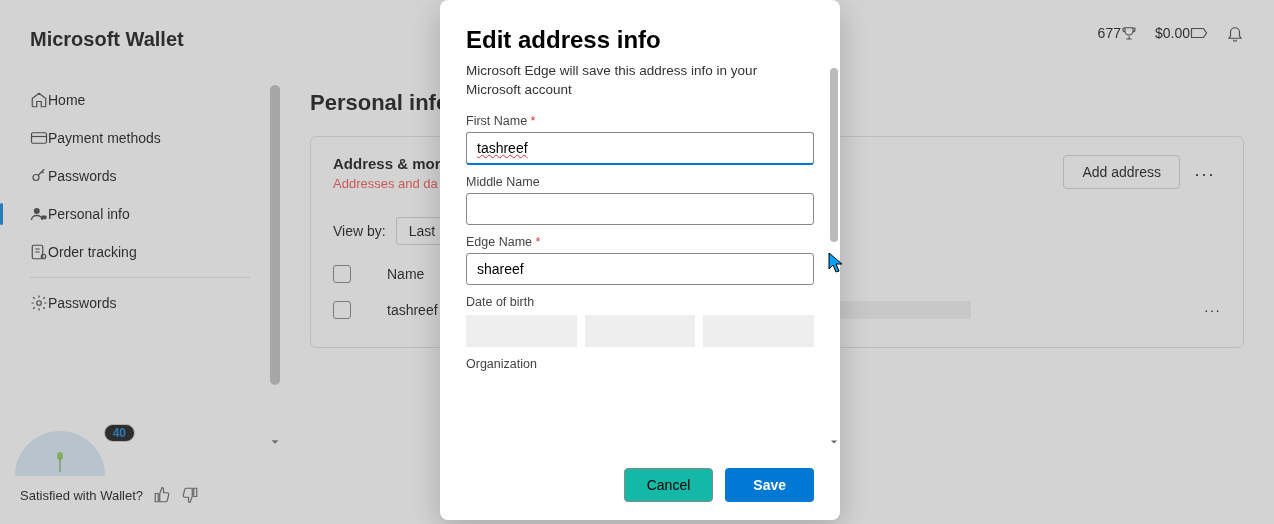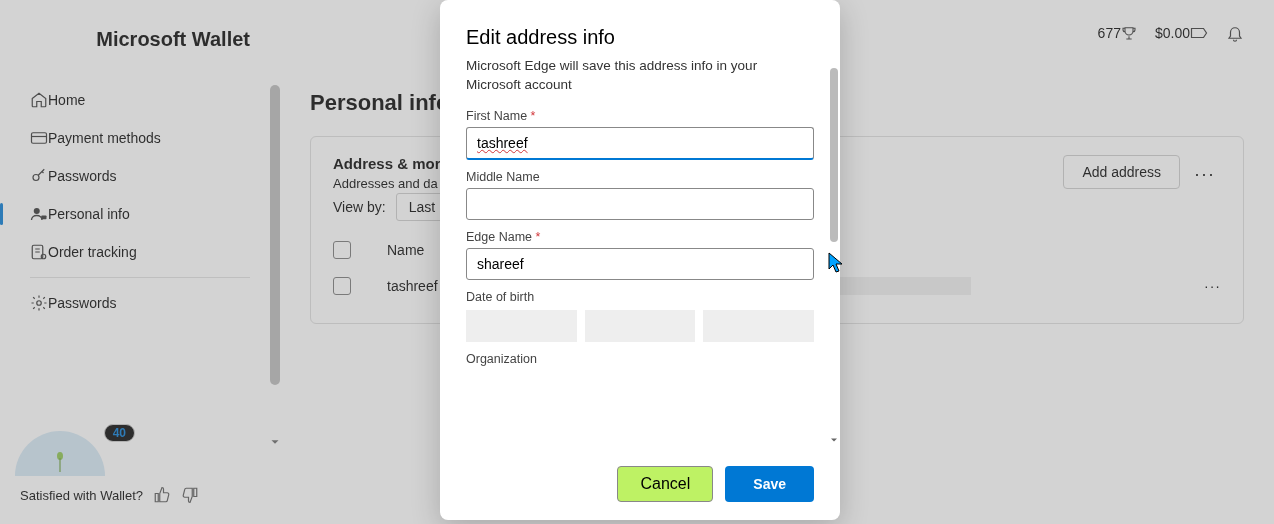--- a/index.html
+++ b/index.html
@@ -1,20 +1,20 @@
 <!DOCTYPE html>
 <html><head>
   <meta charset="utf-8">
   <style>
     * { box-sizing: border-box; margin: 0; padding: 0; font-family: 'Segoe UI', Tahoma, sans-serif; }
     body { width: 1274px; height: 524px; background: #fff; position: relative; overflow: hidden; }
     
     .app { display: flex; height: 100%; position: relative; }
     
-    .sidebar { width: 280px; padding: 20px 0 10px 0; display: flex; flex-direction: column; position: relative; text-align: right; }
+    .sidebar { width: 280px; padding: 20px 0 10px 0; display: flex; flex-direction: column; position: relative; }
     .app-title { font-size: 20px; font-weight: 600; padding: 8px 30px 20px 30px; }
     .nav-items { padding: 10px 10px; flex: 1; }
     .nav-item { display: flex; align-items: center; padding: 10px 20px; cursor: pointer; font-size: 14px; position: relative; }
     .nav-item.active::before { content: ''; position: absolute; left: -10px; top: 8px; bottom: 8px; width: 3px; background: #0078d4; border-radius: 2px; }
     .nav-item .icon { width: 18px; height: 18px; display: flex; align-items: center; justify-content: center; }
     .nav-divider { height: 1px; background: #e0e0e0; margin: 6px 20px; }
     
     .sidebar-scrollbar { position: absolute; right: 0; top: 85px; width: 10px; height: 300px; background: #bbb; border-radius: 5px; }
     .sidebar-scroll-down { position: absolute; right: -2px; top: 435px; width: 14px; height: 14px; }
     
@@ -22,21 +22,21 @@
     .wallet-icon-area { position: relative; width: 100px; height: 60px; margin-left: 15px; }
     .wallet-arc { width: 90px; height: 45px; background: #d4e8f5; border-radius: 45px 45px 0 0; position: absolute; bottom: 0; }
     .wallet-plant { position: absolute; bottom: 4px; left: 42px; width: 6px; height: 20px; }
     .wallet-badge { position: absolute; top: 8px; right: -20px; background: #000000; border: 1px solid #ccc; border-radius: 10px; padding: 1px 8px; font-size: 12px; color: #0078d4; font-weight: 600; }
     
     .main { flex: 1; padding: 30px 30px; position: relative; }
     .page-title { font-size: 22px; font-weight: 600; margin-bottom: 20px; margin-top: 60px; }
     .section { border: 1px solid #ddd; border-radius: 6px; padding: 18px 22px; }
     .section-header { display: flex; justify-content: space-between; align-items: flex-start; }
     .section-title { font-size: 15px; font-weight: 600; margin-bottom: 4px; }
-    .section-sub { font-size: 13px; color: #000000; margin-bottom: 2px; }
+    .section-sub { font-size: 13px; color: #ef4444; margin-bottom: 26px; }
     .add-btn { border: 1px solid #ccc; background: #fff; padding: 8px 18px; border-radius: 4px; font-size: 14px; cursor: pointer; }
     .more-btn { background: none; border: none; font-size: 18px; padding: 4px 6px; cursor: pointer; margin-left: 8px; letter-spacing: 1px; }
     
     .viewby { display: flex; align-items: center; gap: 10px; margin-bottom: 12px; font-size: 14px; }
     .select-btn { border: 1px solid #ccc; padding: 5px 12px; border-radius: 3px; background: #fff; font-size: 14px; }
     
     .table-head { display: flex; align-items: center; gap: 20px; padding: 8px 0; font-size: 14px; }
     .table-row { display: flex; align-items: center; gap: 20px; padding: 10px 0; font-size: 14px; }
     .checkbox { width: 18px; height: 18px; border: 1.5px solid #777; border-radius: 3px; }
     .col-name { flex: 0 0 400px; padding-left: 16px; }
@@ -44,35 +44,35 @@
     .email-placeholder { background: #eee; height: 18px; width: 180px; }
     .row-actions { letter-spacing: 1px; }
     
     .top-right { position: absolute; top: 24px; right: 30px; display: flex; align-items: center; gap: 18px; font-size: 14px; }
     .tr-item { display: flex; align-items: center; }
     
     .overlay { position: absolute; inset: 0; background: rgba(130,130,130,0.35); pointer-events: none; }
     
     .modal { position: absolute; top: 0; left: 440px; width: 400px; background: #fff; border-radius: 8px; box-shadow: 0 8px 30px rgba(0,0,0,0.2); display: flex; flex-direction: column; height: 520px; }
     .modal-body { padding: 26px 26px 10px 26px; overflow: hidden; flex: 1; position: relative; }
-    .modal-title { font-size: 20px; font-weight: 400; margin-bottom: 8px; }
+    .modal-title { font-size: 24px; font-weight: 700; margin-bottom: 8px; }
     .modal-desc { font-size: 13.5px; color: #333; margin-bottom: 14px; line-height: 1.4; }
     .field-label { font-size: 12.5px; color: #444; margin-bottom: 4px; margin-top: 10px; display: block; }
     .req { color: #d13438; }
     .field-input { width: 100%; border: 1px solid #888; padding: 7px 10px; font-size: 14px; border-radius: 3px; }
     .field-input.focused { border-bottom: 2px solid #0078d4; }
     .spell-err { text-decoration: underline wavy #d13438; text-decoration-thickness: 1px; }
     .dob-area { display: flex; gap: 8px; margin-top: 6px; }
     .dob-box { flex: 1; height: 32px; background: #eee; }
     
     .modal-scroll { position: absolute; right: 2px; top: 68px; width: 8px; height: 174px; background: #bbb; border-radius: 4px; }
     .modal-scroll-down { position: absolute; right: 0; bottom: 6px; width: 12px; height: 12px; }
     
     .modal-footer { display: flex; justify-content: flex-end; gap: 12px; padding: 14px 26px 18px 26px; }
-    .btn-cancel { border: 1px solid #888; background: #bef264; padding: 8px 22px; border-radius: 4px; font-size: 16px; cursor: pointer; }
+    .btn-cancel { border: 1px solid #888; background: #14b8a6; padding: 8px 22px; border-radius: 4px; font-size: 14px; cursor: pointer; }
     .btn-save { border: none; background: #0078d4; color: #fff; padding: 8px 28px; border-radius: 4px; font-size: 14px; font-weight: 600; cursor: pointer; }
     
     .cursor { position: absolute; top: 252px; left: 828px; width: 18px; height: 22px; }
     
     svg { display: block; }
   </style>
 </head>
 <body>
 
 <div class="app">

